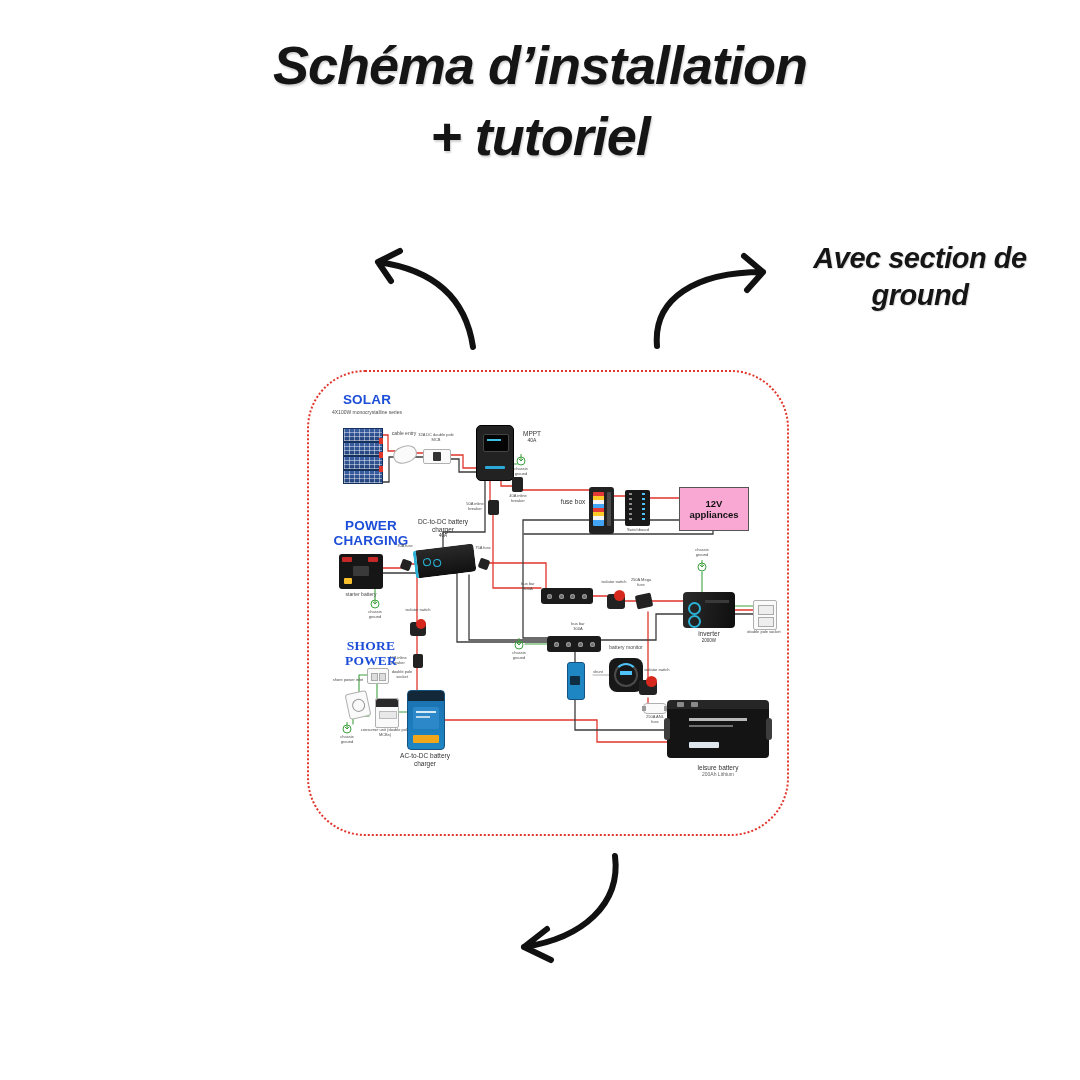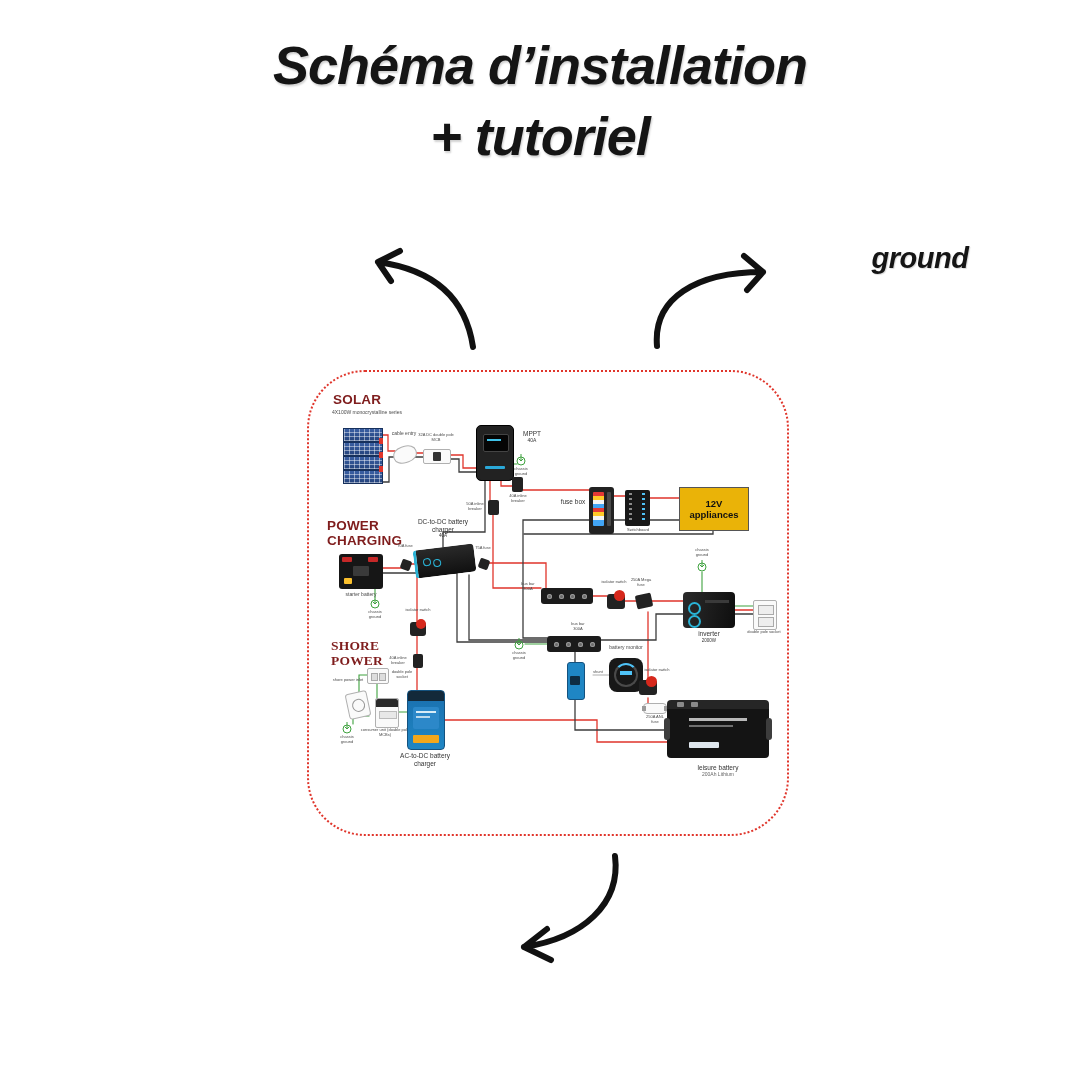--- a/index.html
+++ b/index.html
@@ -23,22 +23,22 @@
   .dbox{left:307px;top:370px;width:478px;height:462px;border:2.5px dotted #e0352b;
         border-radius:58px;background:#fff;}
   .wires{position:absolute;left:0;top:0;}
   .wires path{fill:none;stroke-linecap:round;}
   .wires .r{stroke:#e0352b;stroke-width:1.3;}
   .wires .k{stroke:#3c3c3c;stroke-width:1.3;}
   .wires .g{stroke:#3fa23f;stroke-width:1.1;}
   .wires .t{stroke:#9a9a9a;stroke-width:.8;}
   
   .lb{position:absolute;font-size:5px;line-height:1.2;color:#4a4a4a;text-align:center;}
-  .hd{position:absolute;font-weight:800;color:#7f1d1d;font-size:13.5px;line-height:1.12;
-      letter-spacing:.2px;}
+  .hd{position:absolute;font-weight:800;color:#1d4ed8;font-size:13.5px;line-height:1.12;
+      text-align:center;letter-spacing:.2px;}
   .mid{position:absolute;font-size:6.5px;color:#333;text-align:center;line-height:1.18;}
   .tiny{font-size:4px;}
   
   .panel{position:absolute;width:38px;height:12px;border:1px solid #16305c;
      background:
        repeating-linear-gradient(90deg,rgba(255,255,255,.45) 0 .6px,transparent .6px 5px),
        repeating-linear-gradient(0deg,rgba(255,255,255,.45) 0 .6px,transparent .6px 4px),
        linear-gradient(#3a5fa3,#24437c);}
   .wdev{position:absolute;background:#fafafa;border:1px solid #b0b0b0;border-radius:2px;}
   .bdev{position:absolute;background:#222;border-radius:2px;}
@@ -54,20 +54,21 @@
 
 <div class="canvas">
 
   <div class="abs title">
     <div>Schéma d’installation</div>
     <div>+ tutoriel</div>
   </div>
 
 
   <div class="abs note" style="left:775px;top:240px;width:290px;">
+    <div>Avec section de</div>
     <div>ground</div>
   </div>
 
   <svg class="abs arrows" width="1080" height="1080">
     <path d="M473,347 C466,300 436,270 378,262 M378,262 L400,251 M378,262 L391,281"></path>
     <path d="M657,346 C653,298 696,272 763,272 M763,272 L744,256 M763,272 L747,290"></path>
     <path d="M615,856 C621,904 583,938 524,947 M524,947 L547,929 M524,947 L551,960"></path>
   </svg>
 
   <div class="abs dbox">
@@ -171,21 +172,21 @@
         #e53935 16px 20px,#ffca28 20px 24px,#f5f5f5 24px 28px,#42a5f5 28px 34px);border-radius:1px;"></div>
       <div class="abs" style="right:3px;top:5px;width:4px;height:34px;background:#4a4a4a;border-radius:1px;"></div>
     </div>
     <div class="bdev" style="left:316px;top:118px;width:25px;height:36px;border-radius:2px;background:#181818;">
       <div class="abs" style="left:4px;top:3px;width:3px;height:30px;background:
         repeating-linear-gradient(to bottom,#8c8c8c 0 2px,transparent 2px 5px);"></div>
       <div class="abs" style="right:5px;top:3px;width:3px;height:30px;background:
         repeating-linear-gradient(to bottom,#4fc3f7 0 2px,transparent 2px 5px);"></div>
     </div>
     <div class="lb tiny" style="left:310px;top:156px;width:38px;">Switchboard</div>
-    <div class="abs" style="left:370px;top:115px;width:68px;height:42px;background:#eab308;border:1.5px solid #555;
+    <div class="abs" style="left:370px;top:115px;width:68px;height:42px;background:#f9a8d4;border:1.5px solid #555;
          display:flex;align-items:center;justify-content:center;text-align:center;font-weight:700;
          font-size:9.5px;line-height:1.2;color:#111;">12V appliances</div>
 
     <div class="hd" style="left:18px;top:146px;width:88px;">POWER CHARGING</div>
     <div class="mid" style="left:102px;top:146px;width:64px;">
       <div>DC-to-DC battery charger</div>
       <div class="tiny" style="font-size:4.5px;">40A</div>
     </div>
     <div class="bdev" style="left:105px;top:175px;width:58px;height:28px;border-radius:4px;
          transform:rotate(-7deg);background:linear-gradient(#2a2a2a,#101010);border-left:3px solid #2ab3d6;">

